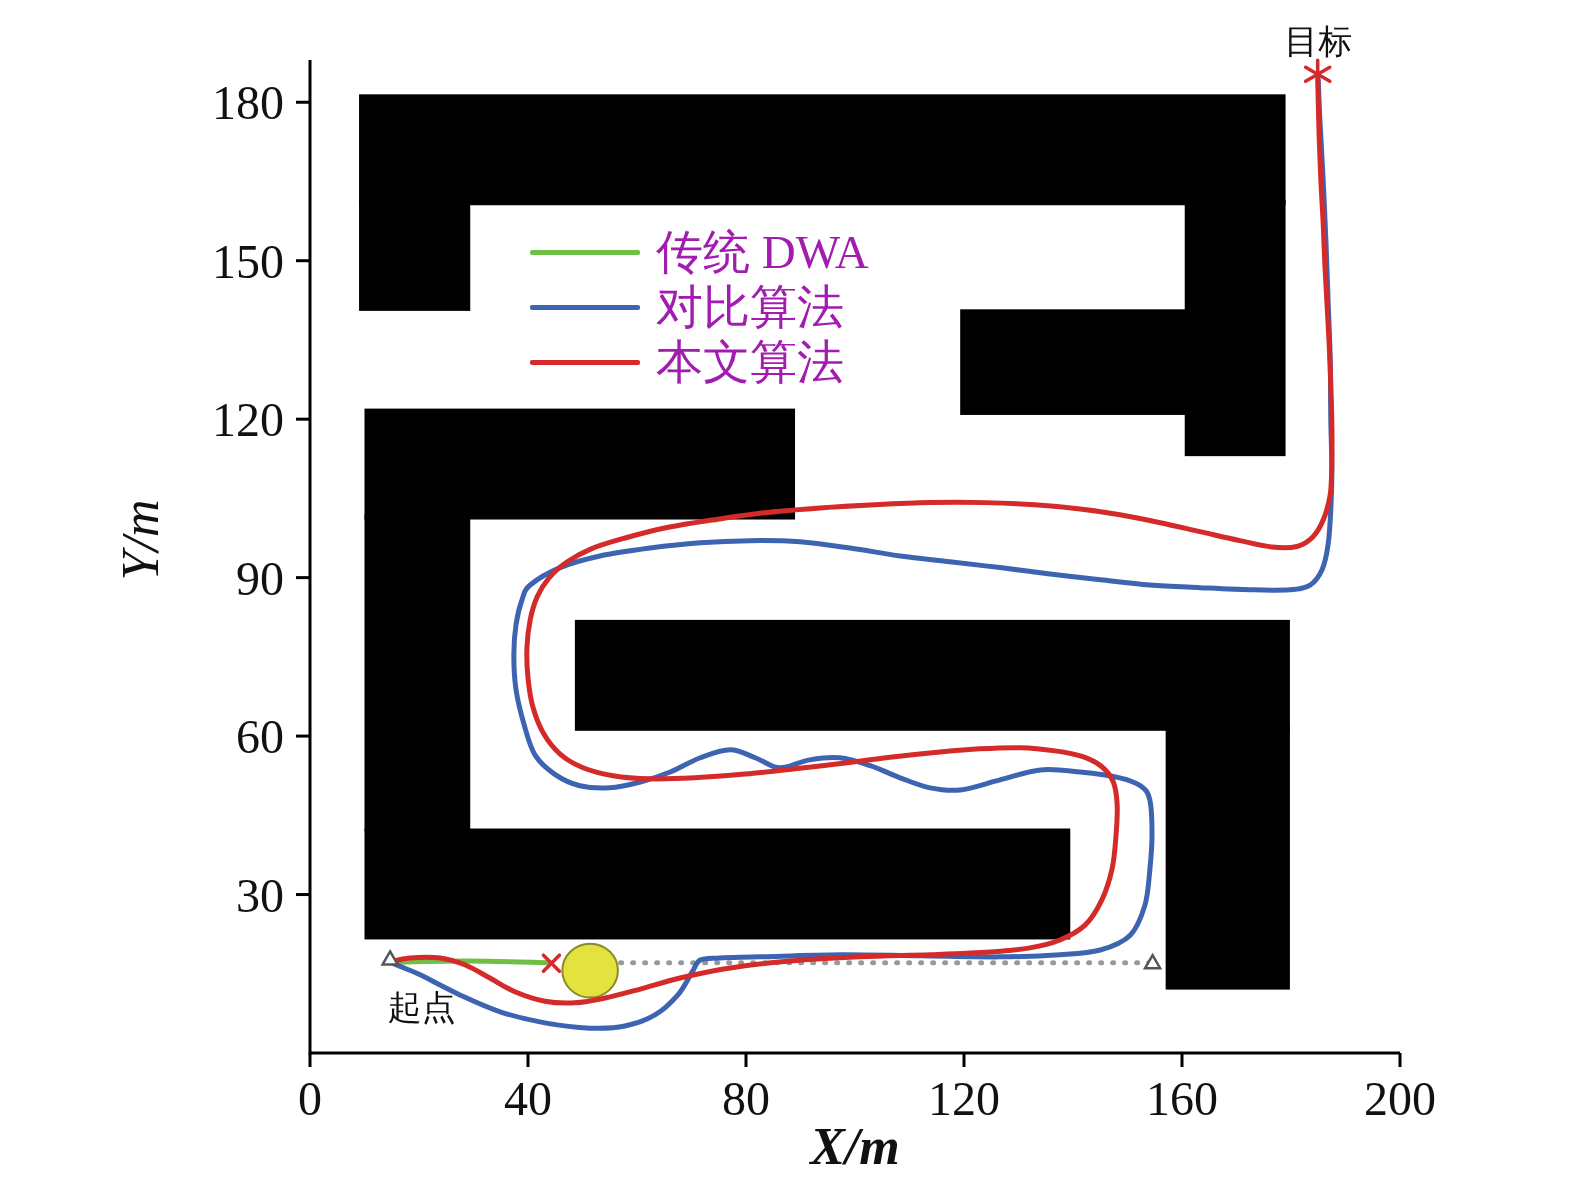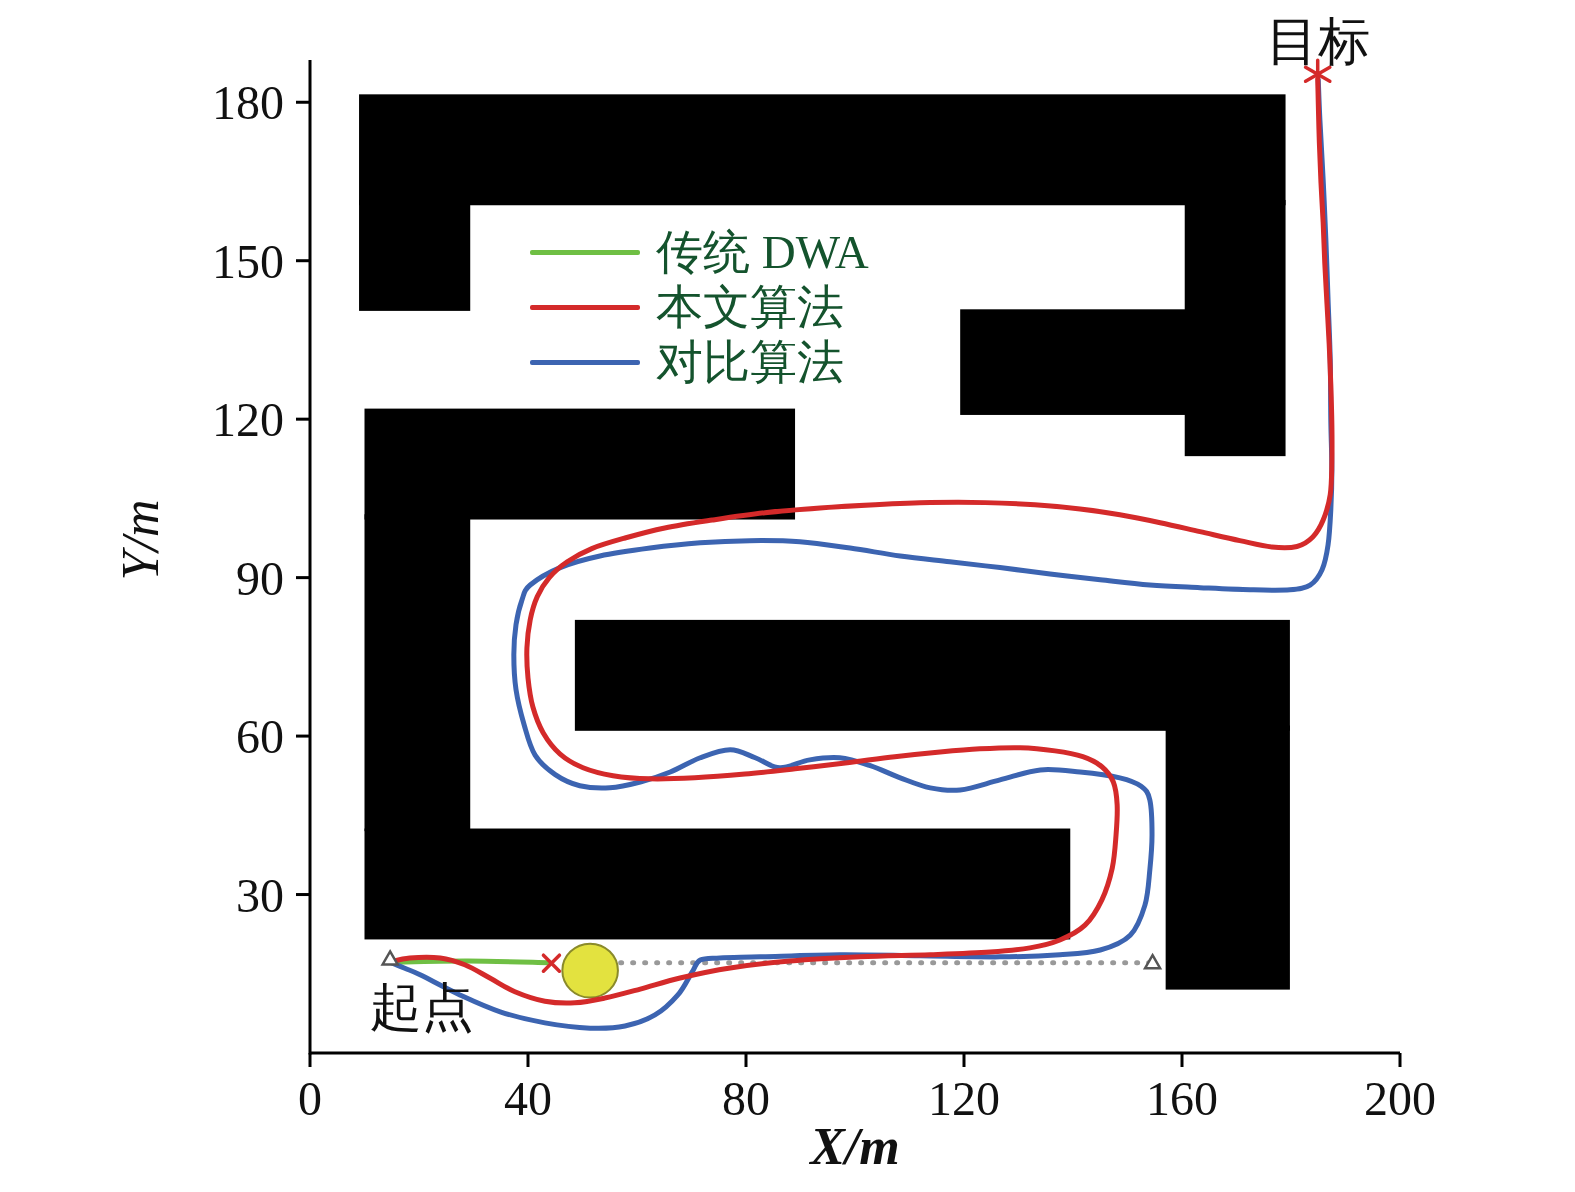--- a/index.html
+++ b/index.html
@@ -5,33 +5,33 @@
   * { box-sizing: border-box; }
   html,body { margin:0; padding:0; }
   body {
     width:1575px; height:1192px; background:#ffffff;
     font-family:"Liberation Serif", serif;
   }
   .figure { position:relative; width:1575px; height:1192px; background:#ffffff; overflow:hidden; }
   #chart-svg { position:absolute; left:0; top:0; }
   .annotation {
     position:absolute; transform:translate(-50%,-50%);
-    font-size:52px; color:#111; white-space:nowrap;
+    font-size:34px; color:#111; white-space:nowrap;
     font-family:"Liberation Serif", serif;
   }
   .axis-label {
     position:absolute; font-size:52px; font-style:italic; color:#111;
     font-family:"Liberation Serif", serif; white-space:nowrap;
   }
   .xlabel { left:855px; top:1146px; transform:translate(-50%,-50%);font-weight:bold; }
   .ylabel { left:140px; top:540px; transform:translate(-50%,-50%) rotate(-90deg); }
   .legend { position:absolute; left:530px; top:225px; display:flex; flex-direction:column; }
   .legend-row { display:flex; align-items:center; height:55px; }
   .swatch { display:inline-block; width:110px; height:5px; margin-right:16px; border-radius:2px; }
-  .legend-label { font-size:47px; color:#14532d; line-height:1; white-space:nowrap; }
+  .legend-label { font-size:47px; color:#a21caf; line-height:1; white-space:nowrap; }
 </style>
 </head>
 <body>
 
 <div class="figure">
   <svg id="chart-svg" width="1575" height="1192">
       <rect x="359.05" y="94.33244680851055" width="926.5" height="110.92021276595746" fill="#000000"></rect>
       <rect x="359.05" y="199.970744680851" width="111.17999999999999" height="110.92021276595746" fill="#000000"></rect>
       <rect x="1184.725" y="199.970744680851" width="100.825" height="256.17287234042556" fill="#000000"></rect>
       <rect x="960.1850000000001" y="309.30638297872326" width="226.175" height="105.63829787234043" fill="#000000"></rect>
@@ -82,21 +82,21 @@
 
   <div class="axis-label xlabel">X/m</div>
   <div class="axis-label ylabel">Y/m</div>
 
   <div class="legend">
     <div class="legend-row">
       <span class="swatch" style="background: rgb(111, 191, 68);"></span>
       <span class="legend-label">传统 DWA</span>
     </div>
     <div class="legend-row">
+      <span class="swatch" style="background: rgb(60, 100, 177);"></span>
+      <span class="legend-label">对比算法</span>
+    </div>
+    <div class="legend-row">
       <span class="swatch" style="background: rgb(212, 42, 42);"></span>
       <span class="legend-label">本文算法</span>
-    </div>
-    <div class="legend-row">
-      <span class="swatch" style="background: rgb(60, 100, 177);"></span>
-      <span class="legend-label">对比算法</span>
     </div>
   </div>
 </div>
 
 </body></html>

